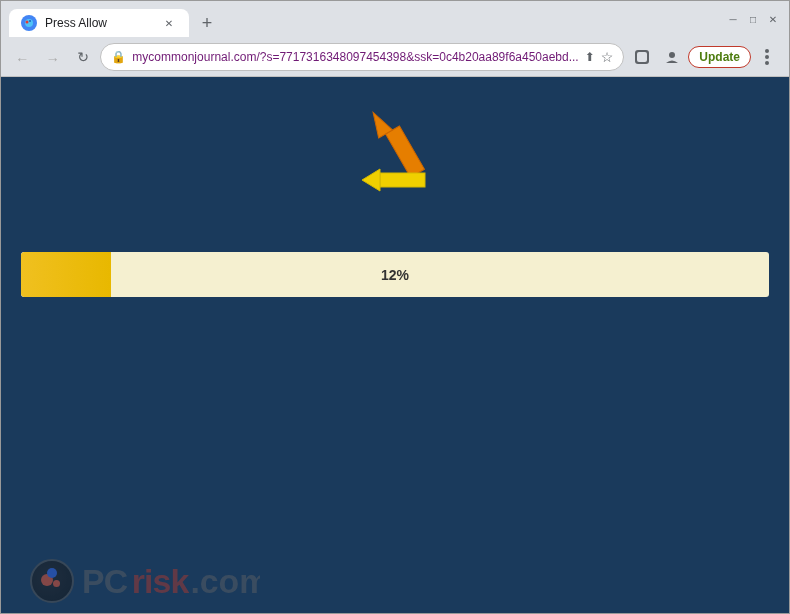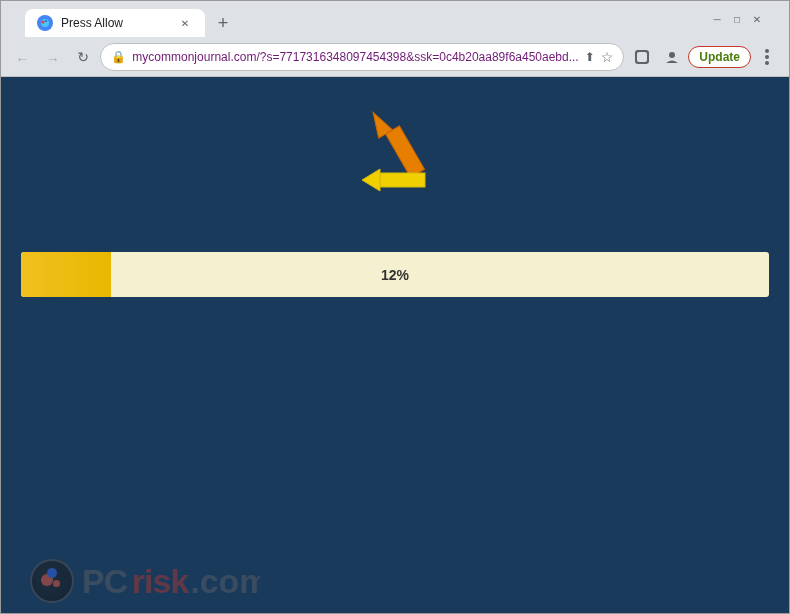--- a/index.html
+++ b/index.html
@@ -14,21 +14,21 @@
       display: flex;
       flex-direction: column;
     }
 
     
     .title-bar {
       height: 36px;
       background: #dee1e6;
       display: flex;
       align-items: center;
-      padding: 0 24px;
+      padding: 0 8px;
       gap: 0;
       position: relative;
     }
 
     .tab-area {
       display: flex;
       align-items: flex-end;
       flex: 1;
       height: 100%;
       padding-top: 6px;

